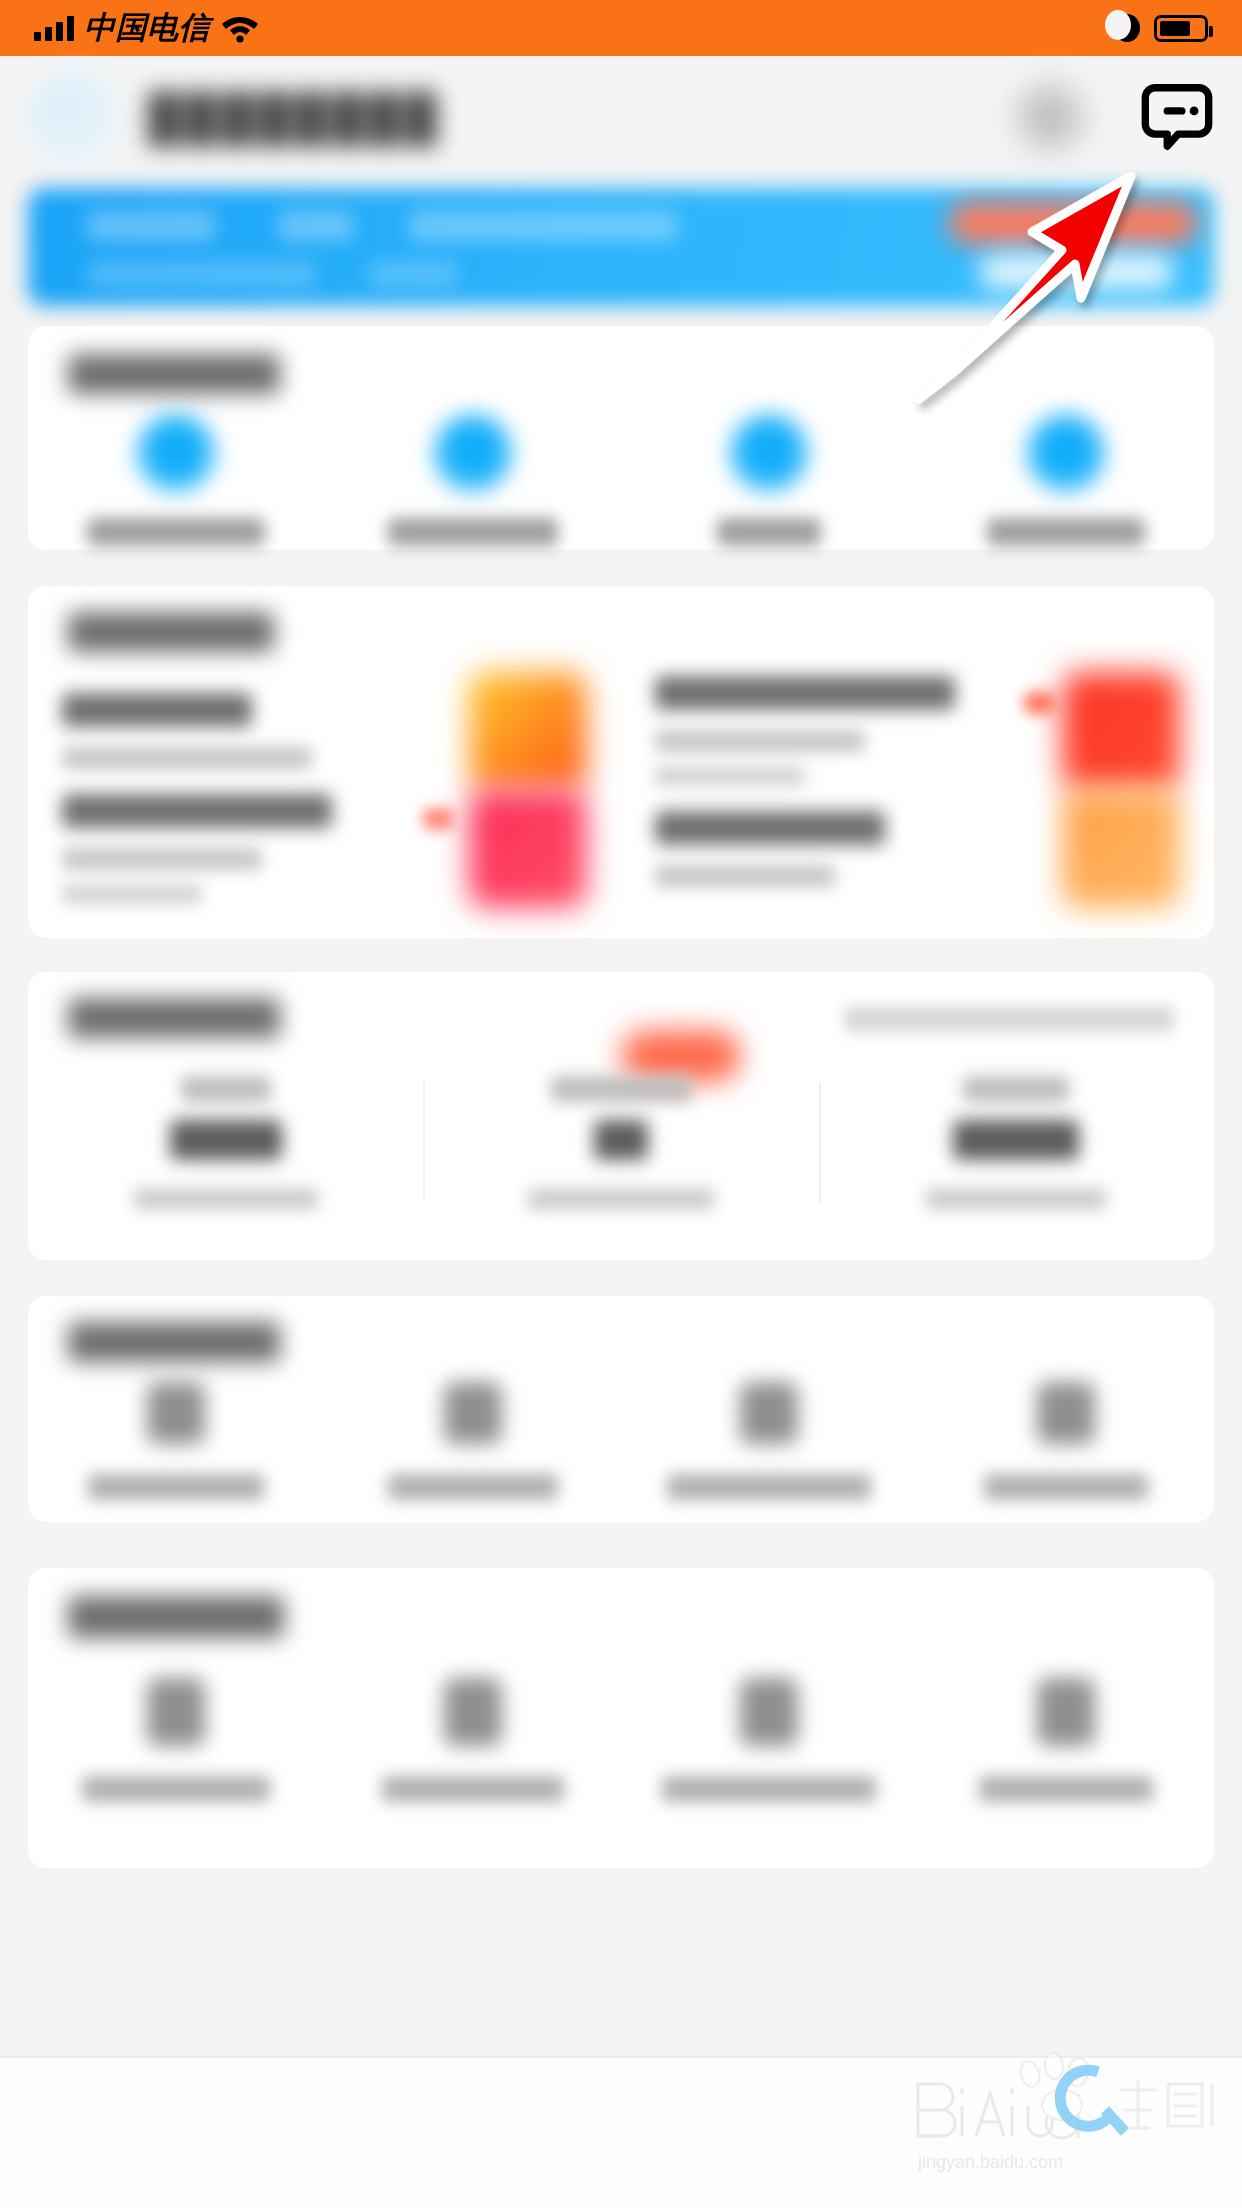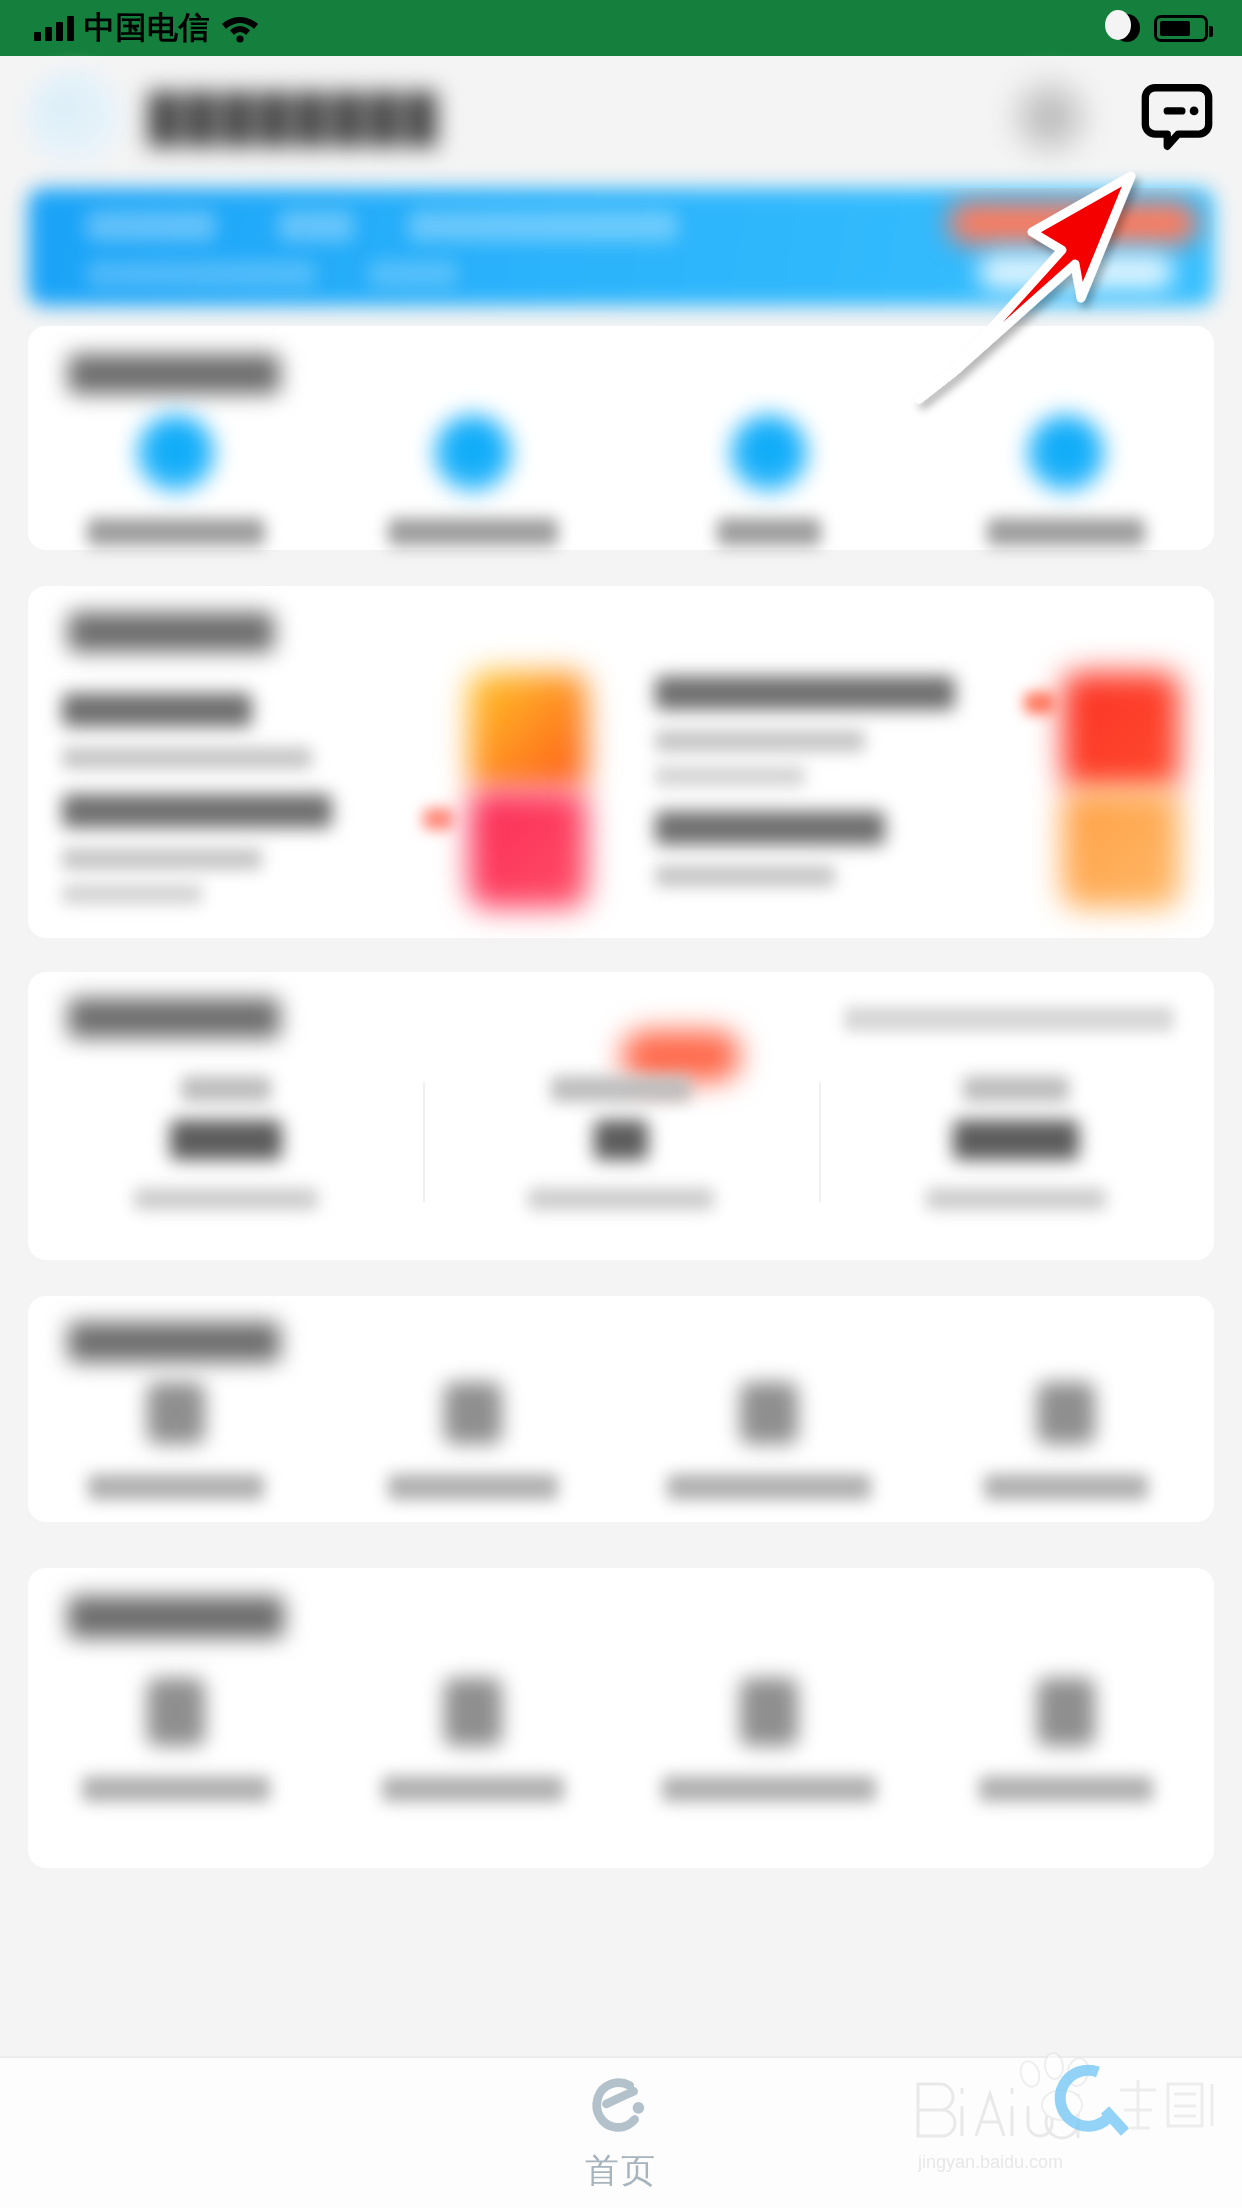--- a/index.html
+++ b/index.html
@@ -7,22 +7,22 @@
     width: 1242px; height: 2208px;
     background: #f2f2f2;
     font-family: "Liberation Sans", "DejaVu Sans", sans-serif;
     overflow: hidden;
   }
   #phone { position: relative; width: 1242px; height: 2208px; background: #f4f4f4; }
 
   
   .statusbar {
     position: absolute; top: 0; left: 0; width: 1242px; height: 56px;
-    display: flex; background: #15803d;
-    padding: 0 34px; color: #000;
+    display: flex; background: #f97316;
+    padding: 0 34px; color: #000; font-style: italic;
   }
   .sb-left { display: flex; align-items: center; gap: 10px; }
   .sb-carrier { font-size: 31px; font-weight: 600; letter-spacing: .5px; }
   .bars { display: flex; align-items: flex-end; gap: 4px; height: 26px; }
   .bars i { display: block; width: 7px; background: #000; border-radius: 1px; }
   .bars i:nth-child(1){height:9px}.bars i:nth-child(2){height:14px}
   .bars i:nth-child(3){height:19px}.bars i:nth-child(4){height:25px}
   .sb-center {
     position: absolute; left: 0; right: 0; text-align: center;
     font-size: 32px; font-weight: 600; pointer-events: none;
@@ -379,28 +379,20 @@
                L919 399
                L955 371
                L1075 264
                L1081 298
                Z" fill="#f40000" stroke="#ffffff" stroke-width="9" stroke-linejoin="round" stroke-linecap="round"></path>
     </g>
   </svg>
 
   <div class="tabbar">
 
-    <div class="tab">
-      <svg class="tab-ico" viewBox="0 0 64 64">
-        <path d="M41 14 C28 7 12 13 8 27 C4 41 12 55 26 57 C34 58 41 55 46 49" fill="none" stroke="#b3c1cb" stroke-width="9" stroke-linecap="round"></path>
-        <path d="M17 33 C25 29 36 24 45 20" fill="none" stroke="#b3c1cb" stroke-width="9" stroke-linecap="round"></path>
-        <circle cx="50" cy="37" r="6" fill="#b3c1cb"></circle>
-      </svg>
-      <span class="tab-label">首页</span>
-    </div>
 
 
 
 
   </div>
 
   <svg class="watermark" viewBox="0 0 320 132">
     <g fill="none" stroke="#d9d9d9" stroke-width="3">
       <path d="M6 34 h22 a13 13 0 0 1 0 26 h-22 z M6 60 h24 a13 13 0 0 1 0 26 h-24 z"></path>
       <path d="M50 86 v-30 M50 44 v-6"></path>

